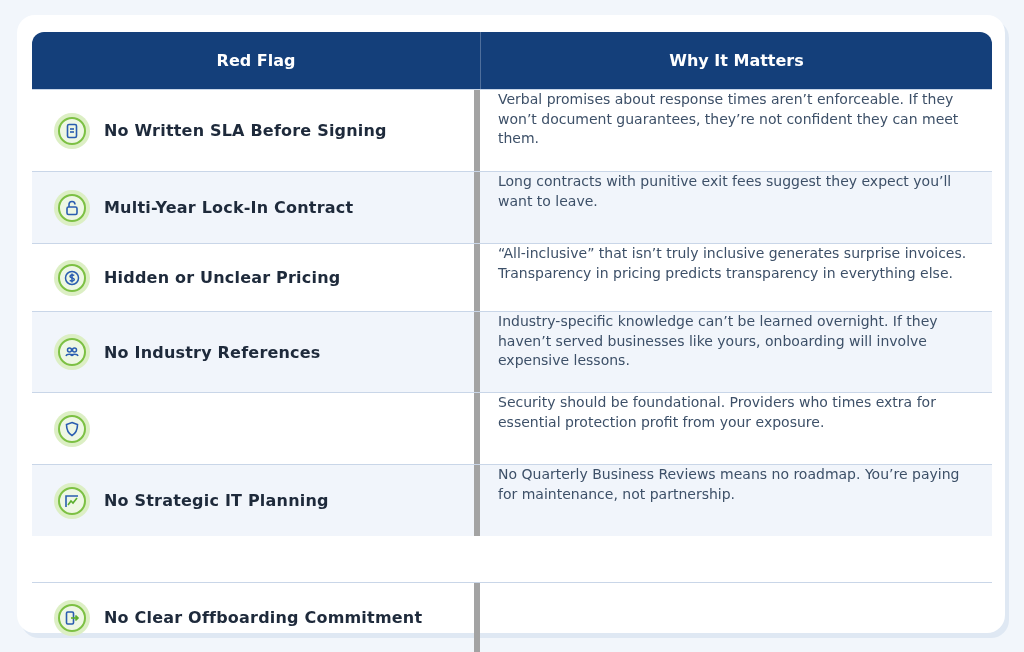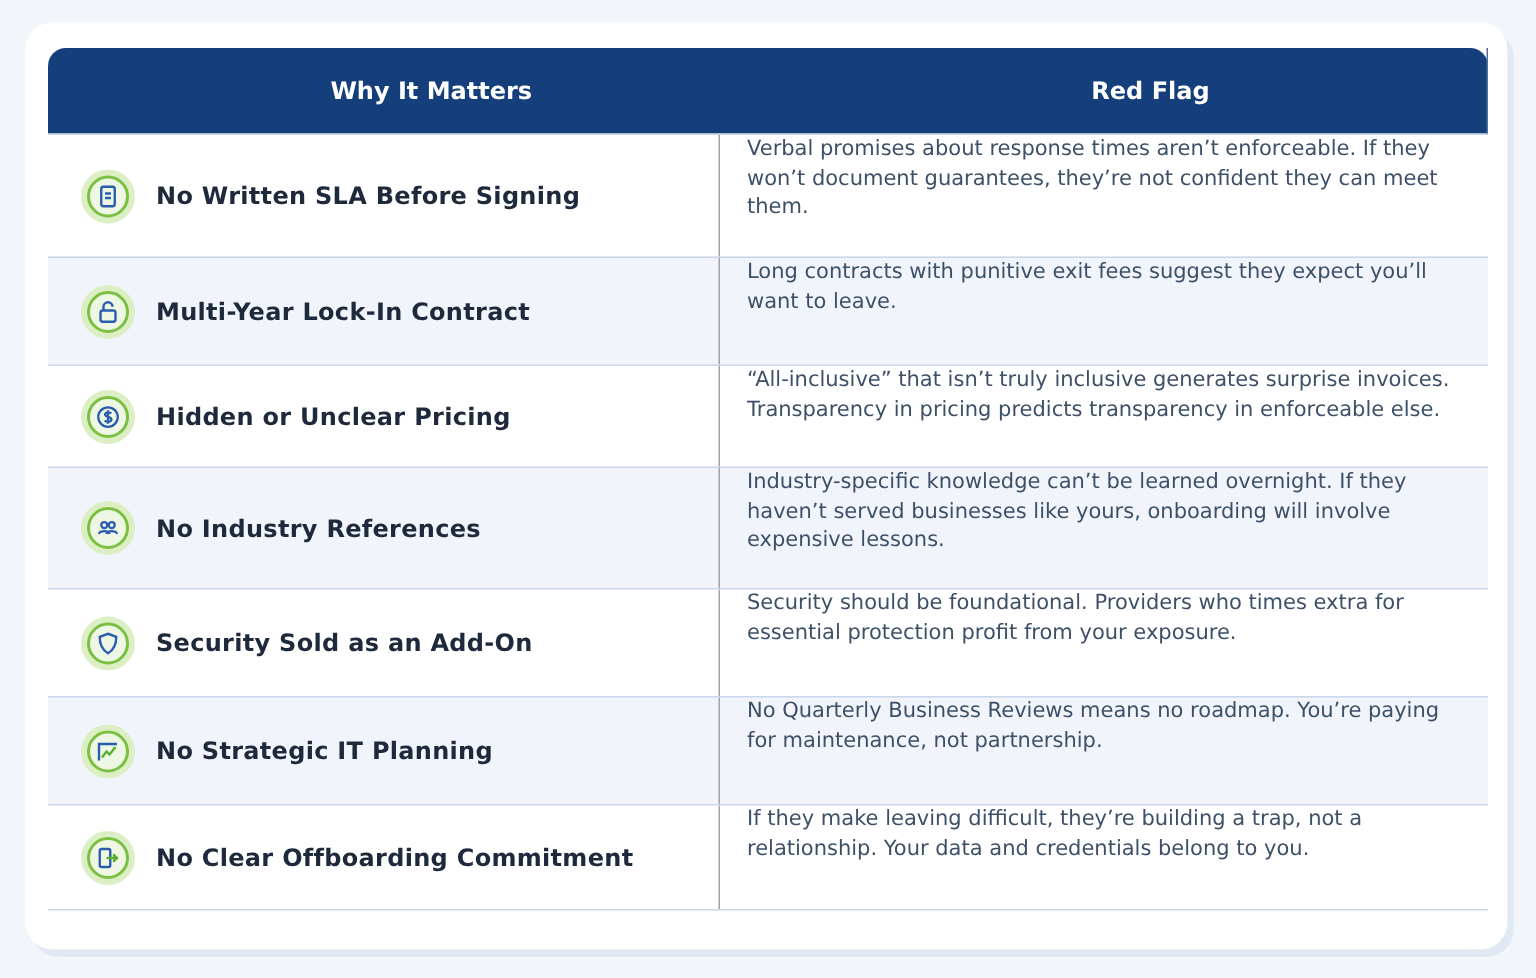--- a/index.html
+++ b/index.html
@@ -48,28 +48,29 @@
     .header .hcell.c2 {
       flex: 1;
     }
     .row {
       display: flex;
       border-top: 1px solid #c9d6e8;
       box-sizing: border-box;
     }
     .row:last-child {
       border-bottom: 1px solid #c9d6e8;
+      margin-top: 46px;
     }
     .row.alt {
       background: #f1f5fb;
     }
     .cell1 {
       width: 448px;
       box-sizing: border-box;
-      border-right: 1px solid #a3a3a3;
+      border-right: 6px solid #a3a3a3;
       display: flex;
       align-items: center;
       padding-left: 22px;
     }
     .cell2 {
       flex: 1;
       box-sizing: border-box;
       display: flex;
       align-items: flex-start;
       padding: 0 18px 0 18px;
@@ -113,22 +114,22 @@
       line-height: 19.5px;
       color: #3d5068;
     }
   </style>
 </head>
 <body>
 
 <div class="card">
   <div class="table">
     <div class="header">
+      <div class="hcell c1">Red Flag</div>
       <div class="hcell c2">Why It Matters</div>
-      <div class="hcell c1">Red Flag</div>
     </div>
 
     <div class="row" style="height:82px">
       <div class="cell1">
         <div class="icon-wrap">
           <div class="icon-ring">
             <svg viewBox="0 0 16 16" fill="none" stroke="#2a5db0" stroke-width="1.6">
               <rect x="3.5" y="1.5" width="9" height="13" rx="1.5"></rect>
               <line x1="6" y1="6" x2="10" y2="6"></line>
               <line x1="6" y1="9" x2="10" y2="9"></line>
@@ -166,21 +167,21 @@
             <svg viewBox="0 0 16 16" fill="none" stroke="#2a5db0" stroke-width="1.5">
               <circle cx="8" cy="8" r="6.5"></circle>
               <path d="M10.2 5.6 C9.6 4.9 6 4.6 6 6.4 C6 8.2 10.3 7.6 10.3 9.6 C10.3 11.4 6.6 11.2 5.8 10.4"></path>
               <line x1="8" y1="3.5" x2="8" y2="12.5"></line>
             </svg>
           </div>
         </div>
         <span class="flag-title">Hidden or Unclear Pricing</span>
       </div>
       <div class="cell2">
-        <span class="why-text">“All-inclusive” that isn’t truly inclusive generates surprise invoices. Transparency in pricing predicts transparency in enforceable else.</span>
+        <span class="why-text">“All-inclusive” that isn’t truly inclusive generates surprise invoices. Transparency in pricing predicts transparency in everything else.</span>
       </div>
     </div>
 
     <div class="row alt" style="height:81px">
       <div class="cell1">
         <div class="icon-wrap">
           <div class="icon-ring">
             <svg viewBox="0 0 16 16" fill="none" stroke="#2a5db0" stroke-width="1.5">
               <circle cx="5.5" cy="6" r="2"></circle>
               <circle cx="10.5" cy="6" r="2"></circle>
@@ -198,21 +199,20 @@
 
     <div class="row" style="height:72px">
       <div class="cell1">
         <div class="icon-wrap">
           <div class="icon-ring">
             <svg viewBox="0 0 16 16" fill="none" stroke="#2a5db0" stroke-width="1.6">
               <path d="M8 1.5 L13.5 3.5 C13.5 9 11.5 12.5 8 14.5 C4.5 12.5 2.5 9 2.5 3.5 Z"></path>
             </svg>
           </div>
         </div>
-        <span class="flag-title">Security Sold as an Add-On</span>
       </div>
       <div class="cell2">
         <span class="why-text">Security should be foundational. Providers who times extra for essential protection profit from your exposure.</span>
       </div>
     </div>
 
     <div class="row alt" style="height:72px">
       <div class="cell1">
         <div class="icon-wrap">
           <div class="icon-ring">
@@ -235,18 +235,15 @@
           <div class="icon-ring">
             <svg viewBox="0 0 16 16" fill="none" stroke-width="1.6">
               <rect x="2.5" y="2" width="7" height="12" rx="1.2" stroke="#2a5db0"></rect>
               <path d="M7 8 H14" stroke="#5aae2e"></path>
               <path d="M11.5 5.5 L14 8 L11.5 10.5" stroke="#5aae2e" fill="#5aae2e"></path>
             </svg>
           </div>
         </div>
         <span class="flag-title">No Clear Offboarding Commitment</span>
       </div>
-      <div class="cell2">
-        <span class="why-text">If they make leaving difficult, they’re building a trap, not a relationship. Your data and credentials belong to you.</span>
-      </div>
     </div>
   </div>
 </div>
 
 </body></html>

